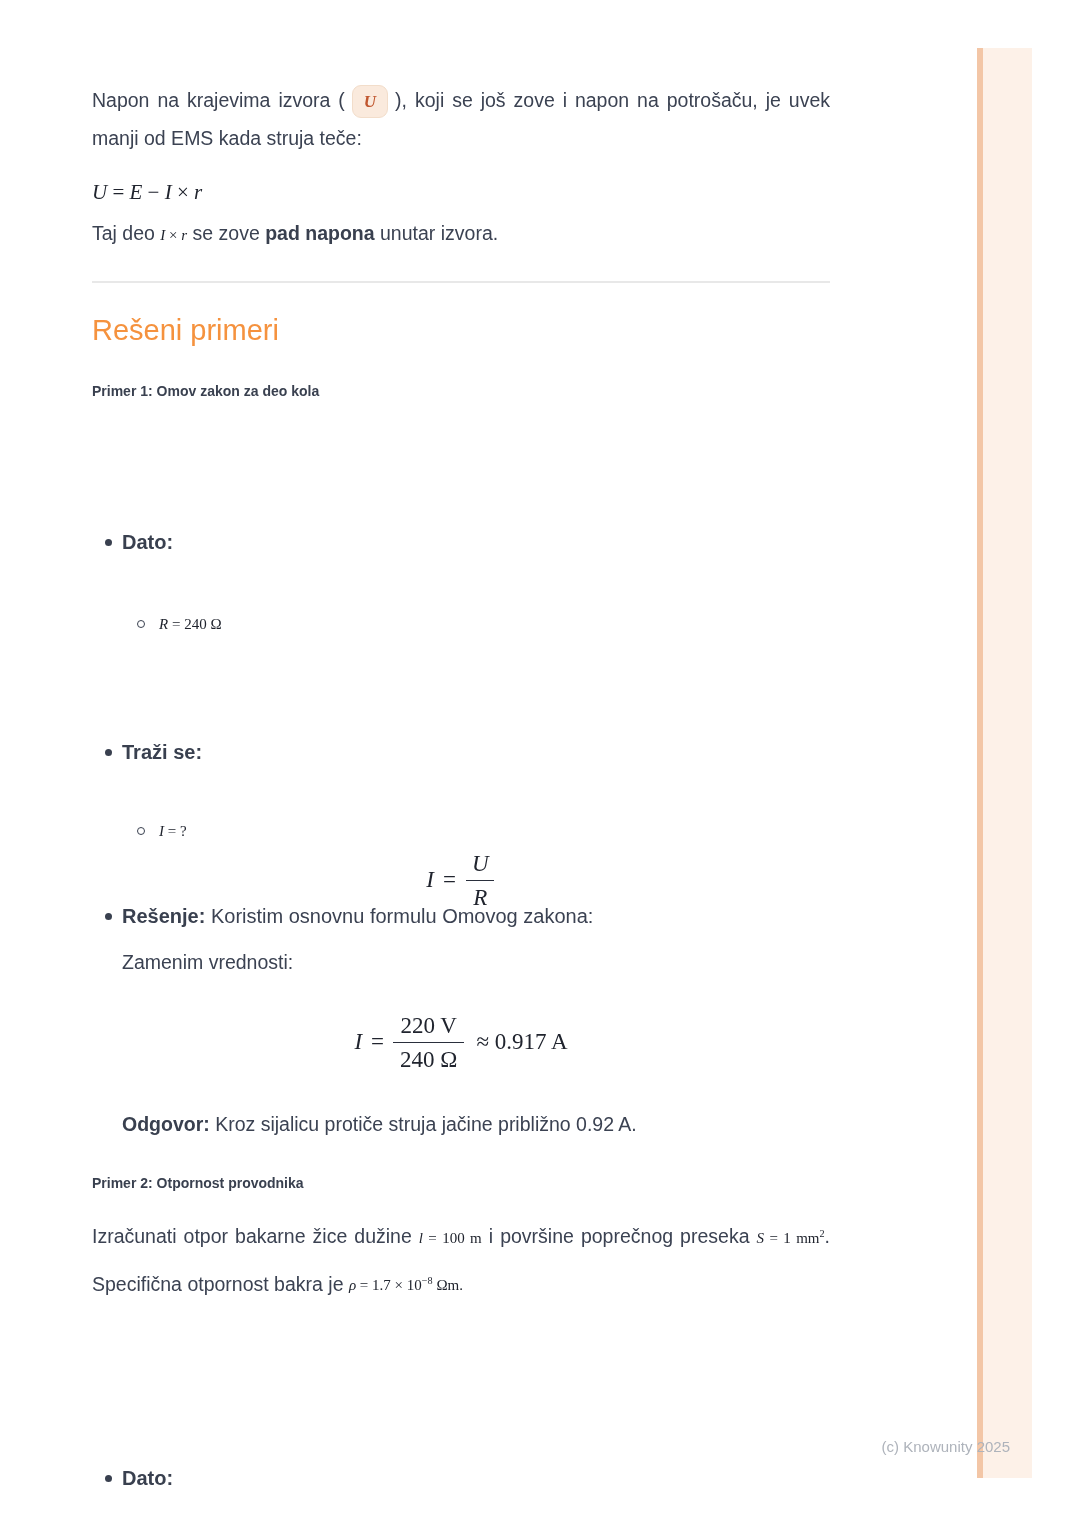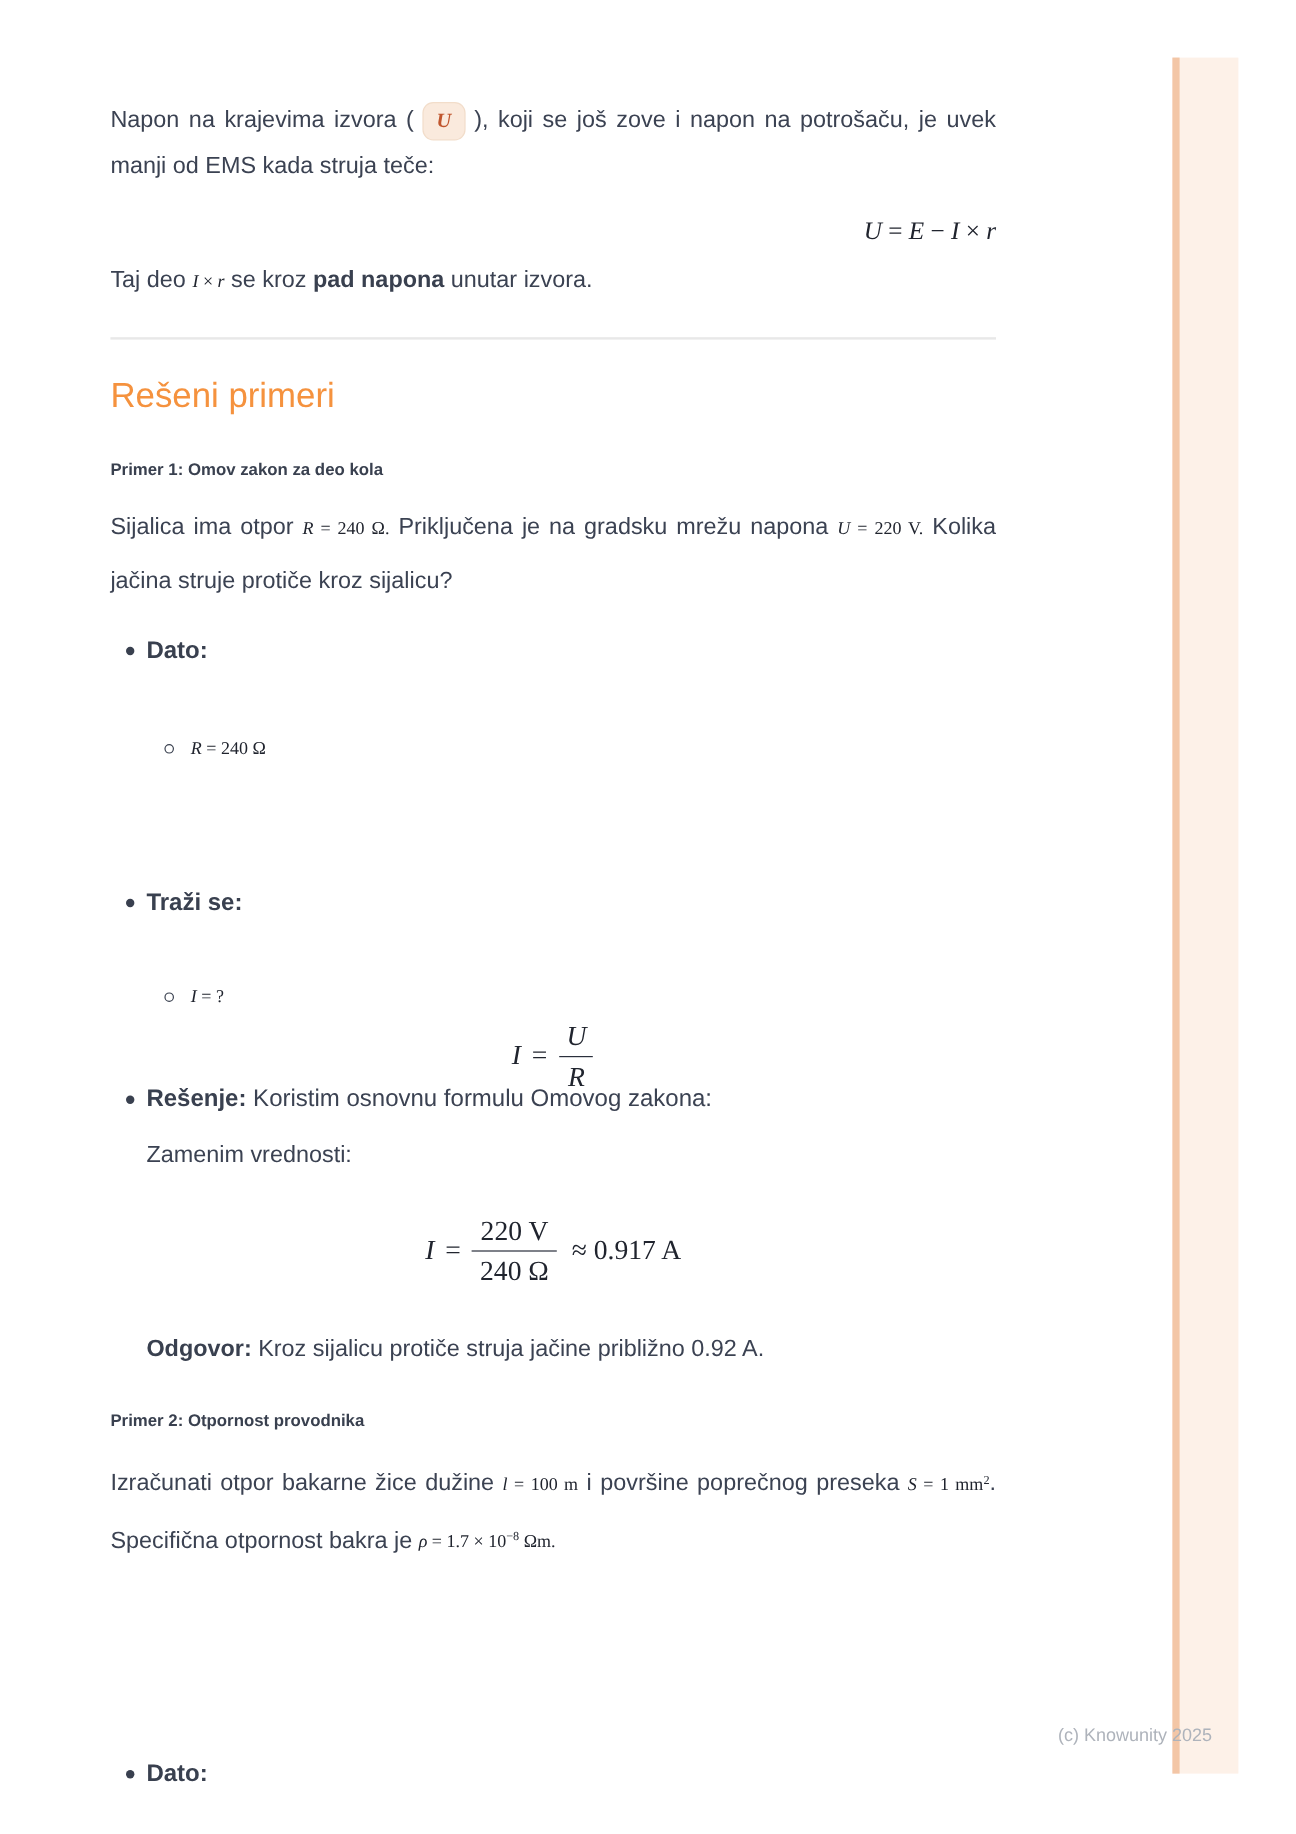--- a/index.html
+++ b/index.html
@@ -25,21 +25,21 @@
   .pill {
     display:inline-block; margin:0 7px; padding:2px 11px 3px;
     background:#faeadd; border:1px solid #f2ddca; border-radius:9px;
     line-height:24px; vertical-align:baseline;
   }
   .pill-u {
     font-family:"Liberation Serif","DejaVu Serif",serif;
     font-style:italic; font-weight:600; font-size:17px; color:#c0562e;
   }
 
-  .mathline { font-family:"Liberation Serif","DejaVu Serif",serif; font-size:21px; color:#20242e; line-height:28px;text-align:right; }
+  .mathline { font-family:"Liberation Serif","DejaVu Serif",serif; font-size:21px; color:#20242e; line-height:28px; }
   .mv { font-style:italic; }
   .mo { font-style:normal; }
 
   .note { font-size:19.5px; line-height:28px; }
   .imath { font-family:"Liberation Serif","DejaVu Serif",serif; font-size:15px; color:#20242e; white-space:nowrap; }
   .imath .v { font-style:italic; }
   b.lbl { font-weight:700; color:#39404f; }
 
   .divider { height:2px; background:#e8e8e8; }
 
@@ -79,29 +79,28 @@
 
   <div class="stripe"></div>
   <div class="copyright">(c) Knowunity 2025</div>
 
   <div class="content">
 
     <p class="blk intro" style="top:45px"><span>Napon na krajevima izvora (</span><span class="pill"><span class="pill-u">U</span></span><span>), koji se još zove i napon na potrošaču, je uvek manji od EMS kada struja teče:</span></p>
 
     <p class="blk mathline" style="top:142px"><span class="mv">U</span><span class="mo"> = </span><span class="mv">E</span><span class="mo"> − </span><span class="mv">I</span><span class="mo"> × </span><span class="mv">r</span></p>
 
-    <p class="blk note" style="top:183px"><span>Taj deo </span><span class="imath"><span class="v">I</span><span> × </span><span class="v">r</span></span><span> se kroz </span><b class="lbl">pad napona</b><span> unutar izvora.</span></p>
+    <p class="blk note" style="top:183px"><span>Taj deo </span><span class="imath"><span class="v">I</span><span> × </span><span class="v">r</span></span><span> se zove </span><b class="lbl">pad napona</b><span> unutar izvora.</span></p>
 
     <div class="blk divider" style="top:245px"></div>
 
     <h2 class="blk h2" style="top:276px">Rešeni primeri</h2>
 
     <h3 class="blk h3" style="top:340px">Primer 1: Omov zakon za deo kola</h3>
 
-    <p class="blk para" style="top:382px"><span>Sijalica ima otpor </span><span class="imath"><span class="v">R</span><span> = 240 Ω.</span></span><span> Priključena je na gradsku mrežu napona </span><span class="imath"><span class="v">U</span><span> = 220 V.</span></span><span> Kolika jačina struje protiče kroz sijalicu?</span></p>
 
     <div class="blk l1" style="top:492px"><span class="dot1"></span><b class="lbl">Dato:</b></div>
 
     <div class="blk l2" style="top:545px"><span class="dot2"></span><span class="imath"><span class="v">R</span><span> = 240 Ω</span></span></div>
 
 
     <div class="blk l1" style="top:644px"><span class="dot1"></span><b class="lbl">Traži se:</b></div>
 
     <div class="blk l2" style="top:694px"><span class="dot2"></span><span class="imath"><span class="v">I</span><span> = ?</span></span></div>
 

